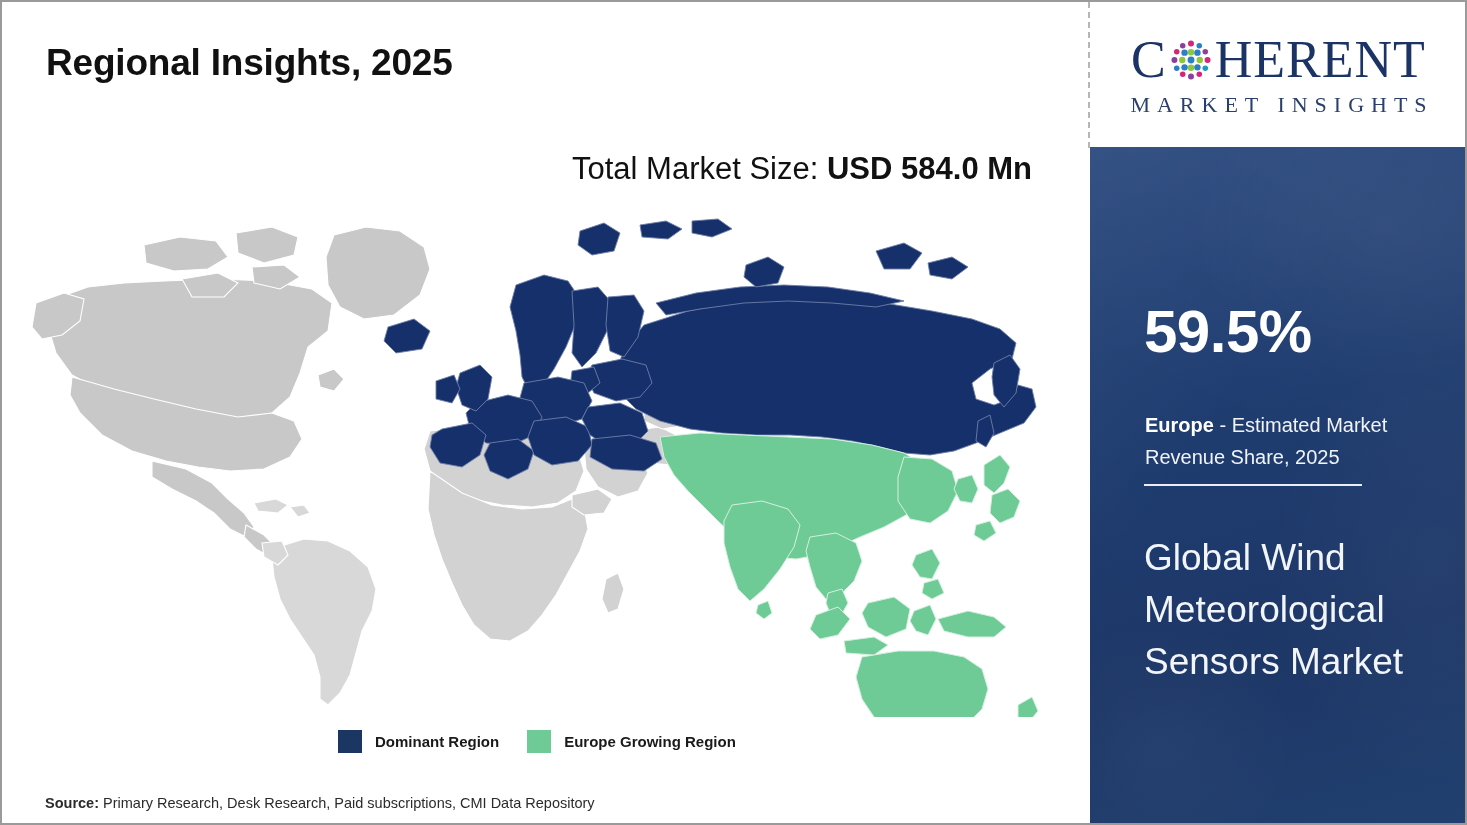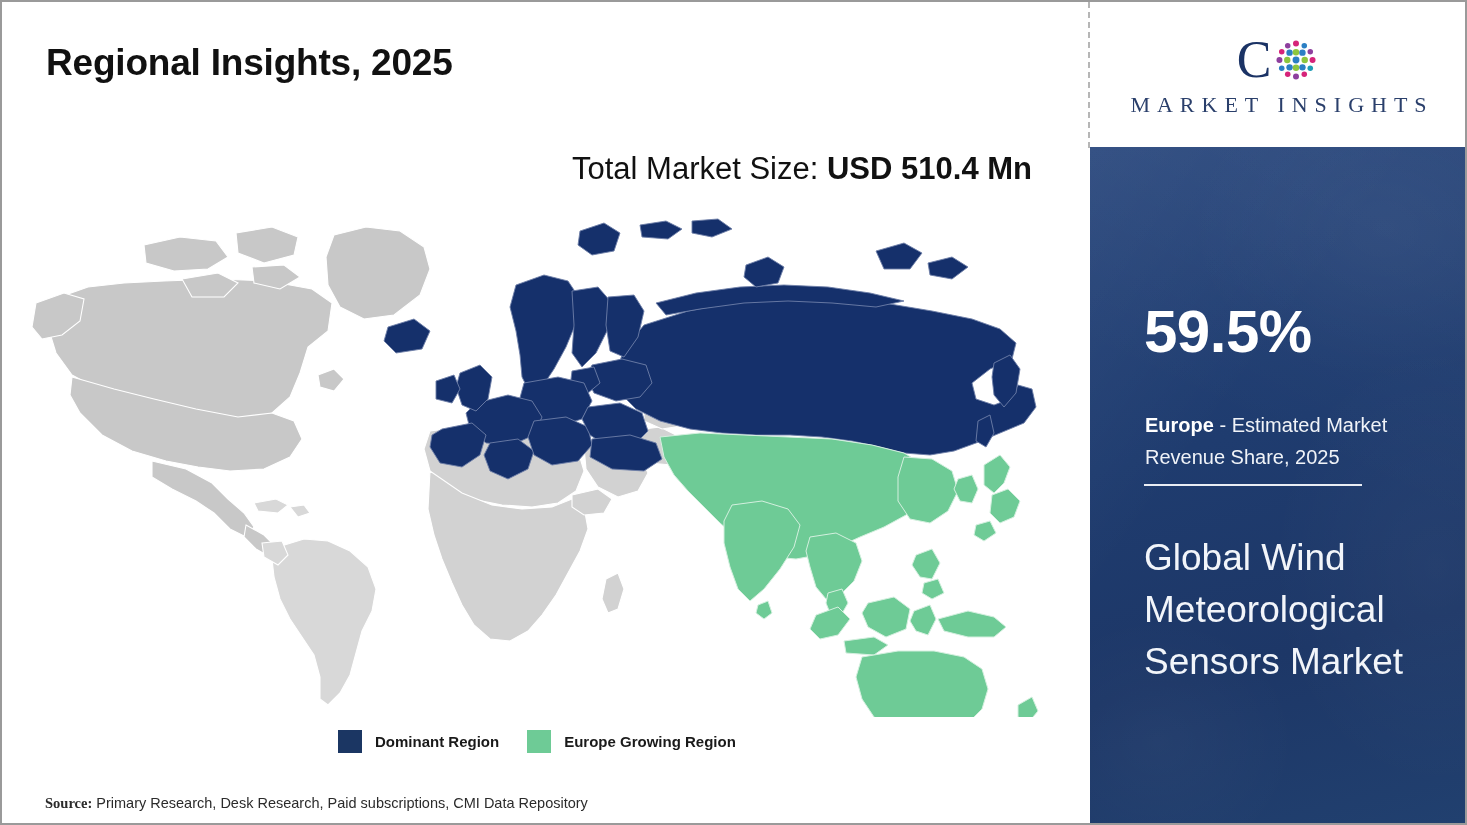--- a/index.html
+++ b/index.html
@@ -70,21 +70,21 @@
   }
 
   
   #source-line {
     position: absolute;
     left: 43px; top: 793px;
     font-size: 14.5px;
     color: #2b2b2b;
     white-space: nowrap;
   }
-  #source-line .src-label { font-weight: bold; font-family: Liberation Serif, serif; }
+  #source-line .src-label { font-weight: bold; }
 
   
   #vertical-divider {
     position: absolute;
     left: 1086px; top: 0px;
     width: 0; height: 146px;
     border-left: 2px dashed #b6b6b6;
   }
 
   
@@ -179,21 +179,21 @@
 </head>
 <body>
 
 <div id="page">
 
   <div id="left-panel">
 
     <h1 id="page-title">Regional Insights, 2025</h1>
 
     <div id="market-size">
-      <span class="msz-label">Total Market Size: </span><span class="msz-value">USD 510.4 Mn</span>
+      <span class="msz-label">Total Market Size: </span><span class="msz-value">USD 584.0 Mn</span>
     </div>
 
     <div id="map-wrap">
       <svg viewBox="0 0 1020 510" xmlns="http://www.w3.org/2000/svg">
         <g fill="#c8c8c8" stroke="#ffffff" stroke-width="1.1">
 
           <path d="M302 28 L334 20 L368 24 L392 40 L398 62 L388 88 L362 108 L332 112 L308 100 L296 78 L294 50 Z"></path>
 
           <path d="M22 92 L56 80 L92 76 L132 74 L186 72 L236 74 L280 82 L300 96 L296 124 L276 140 L268 166 L258 190 L240 206 L212 214 L184 212 L158 204 L128 196 L96 190 L66 182 L40 168 L24 146 L16 120 Z"></path>
 
@@ -361,20 +361,21 @@
           <circle cx="19" cy="68" r="6" fill="#2b7fc4"></circle>
           <circle cx="36" cy="66" r="7" fill="#2b7fc4"></circle>
           <circle cx="50" cy="67" r="7" fill="#8dc63f"></circle>
           <circle cx="64" cy="66" r="7" fill="#2b7fc4"></circle>
           <circle cx="81" cy="68" r="6" fill="#1d9cb5"></circle>
           <circle cx="32" cy="81" r="6" fill="#d6247a"></circle>
           <circle cx="50" cy="86" r="6.5" fill="#8e3f9e"></circle>
           <circle cx="68" cy="81" r="6" fill="#d6247a"></circle>
         </g>
       </svg>
+      <span class="logo-word">HERENT</span>
     </div>
     <div id="logo-sub">MARKET INSIGHTS</div>
   </div>
 
   <div id="side-panel">
     <div class="panel-texture"></div>
 
     <div id="share-pct">59.5%</div>
 
     <div id="share-desc">

